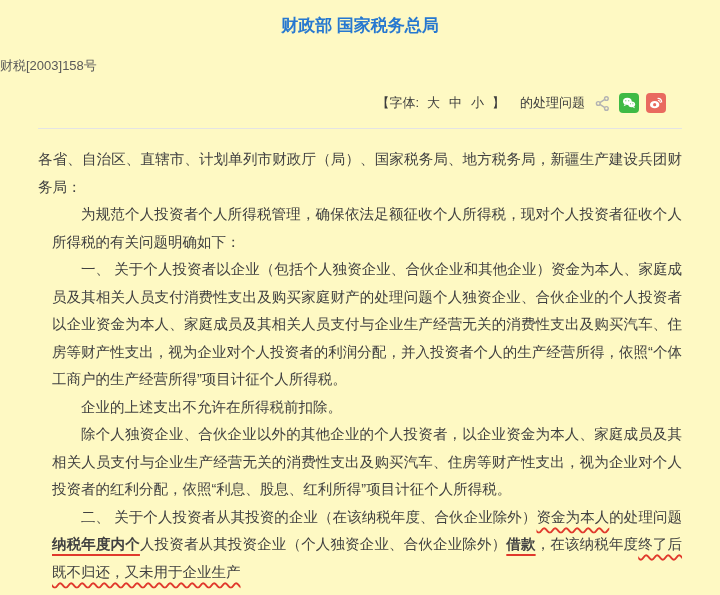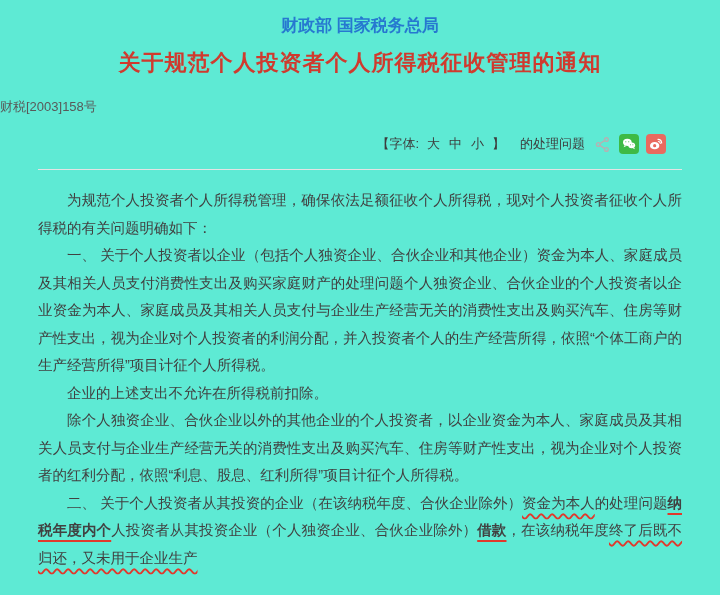--- a/index.html
+++ b/index.html
@@ -1,21 +1,21 @@
 <!DOCTYPE html>
 <html lang="zh"><head>
 <meta charset="utf-8">
 <style>
   * { margin: 0; padding: 0; box-sizing: border-box; }
   html, body { background: #ffffff; }
   .page {
     width: 720px;
     height: 595px;
     margin: 0 auto;
-    background: #5eead4;
+    background: #fef9c3;
     overflow: hidden;
     font-family: "Liberation Sans", "DejaVu Sans", sans-serif;
   }
   .org-line {
     margin-top: 14px;
     text-align: center;
     font-size: 17px;
     font-weight: bold;
     color: #2678d0;
   }
@@ -60,38 +60,37 @@
     border-top: 1px solid #e4e4e4;
     height: 0;
   }
   .doc-body {
     padding: 17px 38px 0 38px;
     font-size: 14.5px;
     line-height: 27.5px;
     color: #414141;
     text-align: justify;
   }
-  .doc-body p.indent { text-indent: 2em; }
+  .doc-body p.indent { text-indent: 2em; margin-left: 14px; }
   .red-mark {
     text-decoration-line: underline;
     text-decoration-color: #e0392c;
     text-decoration-thickness: 2px;
     text-underline-offset: 5px;
   }
   .red-mark.wavy { text-decoration-style: wavy; text-decoration-thickness: 1.5px; }
   .red-mark.solid { text-decoration-style: solid; font-weight: bold; }
 </style>
 </head>
 <body>
 
 <div class="page">
 
   <div class="org-line">财政部 国家税务总局</div>
 
-  <h1 class="doc-title">关于规范个人投资者个人所得税征收管理的通知</h1>
 
   <div class="doc-number">财税[2003]158号</div>
 
   <div class="toolbar">
     <span>【字体:</span>
     <span class="font-size-option">大</span>
     <span class="font-size-option">中</span>
     <span class="font-size-option">小</span>
     <span>】</span>
     <span class="print-link">的处理问题</span>
@@ -125,20 +124,21 @@
         <circle cx="10" cy="14.5" r="2.4" fill="#e96a5f"></circle>
         <path d="M15 5 q5 0 5.5 5.5" stroke="#ffffff" stroke-width="1.8" fill="none" stroke-linecap="round"></path>
         <path d="M15.5 8.2 q2.6 0 3 3" stroke="#ffffff" stroke-width="1.6" fill="none" stroke-linecap="round"></path>
       </svg>
     </span>
   </div>
 
   <div class="divider"></div>
 
   <div class="doc-body">
+      <p class=""><span>各省、自治区、直辖市、计划单列市财政厅（局）、国家税务局、地方税务局，新疆生产建设兵团财务局：</span></p>
       <p class="indent"><span>为规范个人投资者个人所得税管理，确保依法足额征收个人所得税，现对个人投资者征收个人所得税的有关问题明确如下：</span></p>
       <p class="indent"><span>一、 关于个人投资者以企业（包括个人独资企业、合伙企业和其他企业）资金为本人、家庭成员及其相关人员支付消费性支出及购买家庭财产的处理问题个人独资企业、合伙企业的个人投资者以企业资金为本人、家庭成员及其相关人员支付与企业生产经营无关的消费性支出及购买汽车、住房等财产性支出，视为企业对个人投资者的利润分配，并入投资者个人的生产经营所得，依照“个体工商户的生产经营所得”项目计征个人所得税。</span></p>
       <p class="indent"><span>企业的上述支出不允许在所得税前扣除。</span></p>
       <p class="indent"><span>除个人独资企业、合伙企业以外的其他企业的个人投资者，以企业资金为本人、家庭成员及其相关人员支付与企业生产经营无关的消费性支出及购买汽车、住房等财产性支出，视为企业对个人投资者的红利分配，依照“利息、股息、红利所得”项目计征个人所得税。</span></p>
       <p class="indent"><span>二、 关于个人投资者从其投资的企业（在该纳税年度、合伙企业除外）</span><span class="red-mark wavy">资金为本人</span><span>的处理问题</span><span class="red-mark solid">纳税年度内个</span><span>人投资者从其投资企业（个人独资企业、合伙企业除外）</span><span class="red-mark solid">借款</span><span>，在该纳税年度</span><span class="red-mark wavy">终了后既不归还，又未用于企业生产</span></p>
     </div>
 
 </div>
 
 </body></html>

